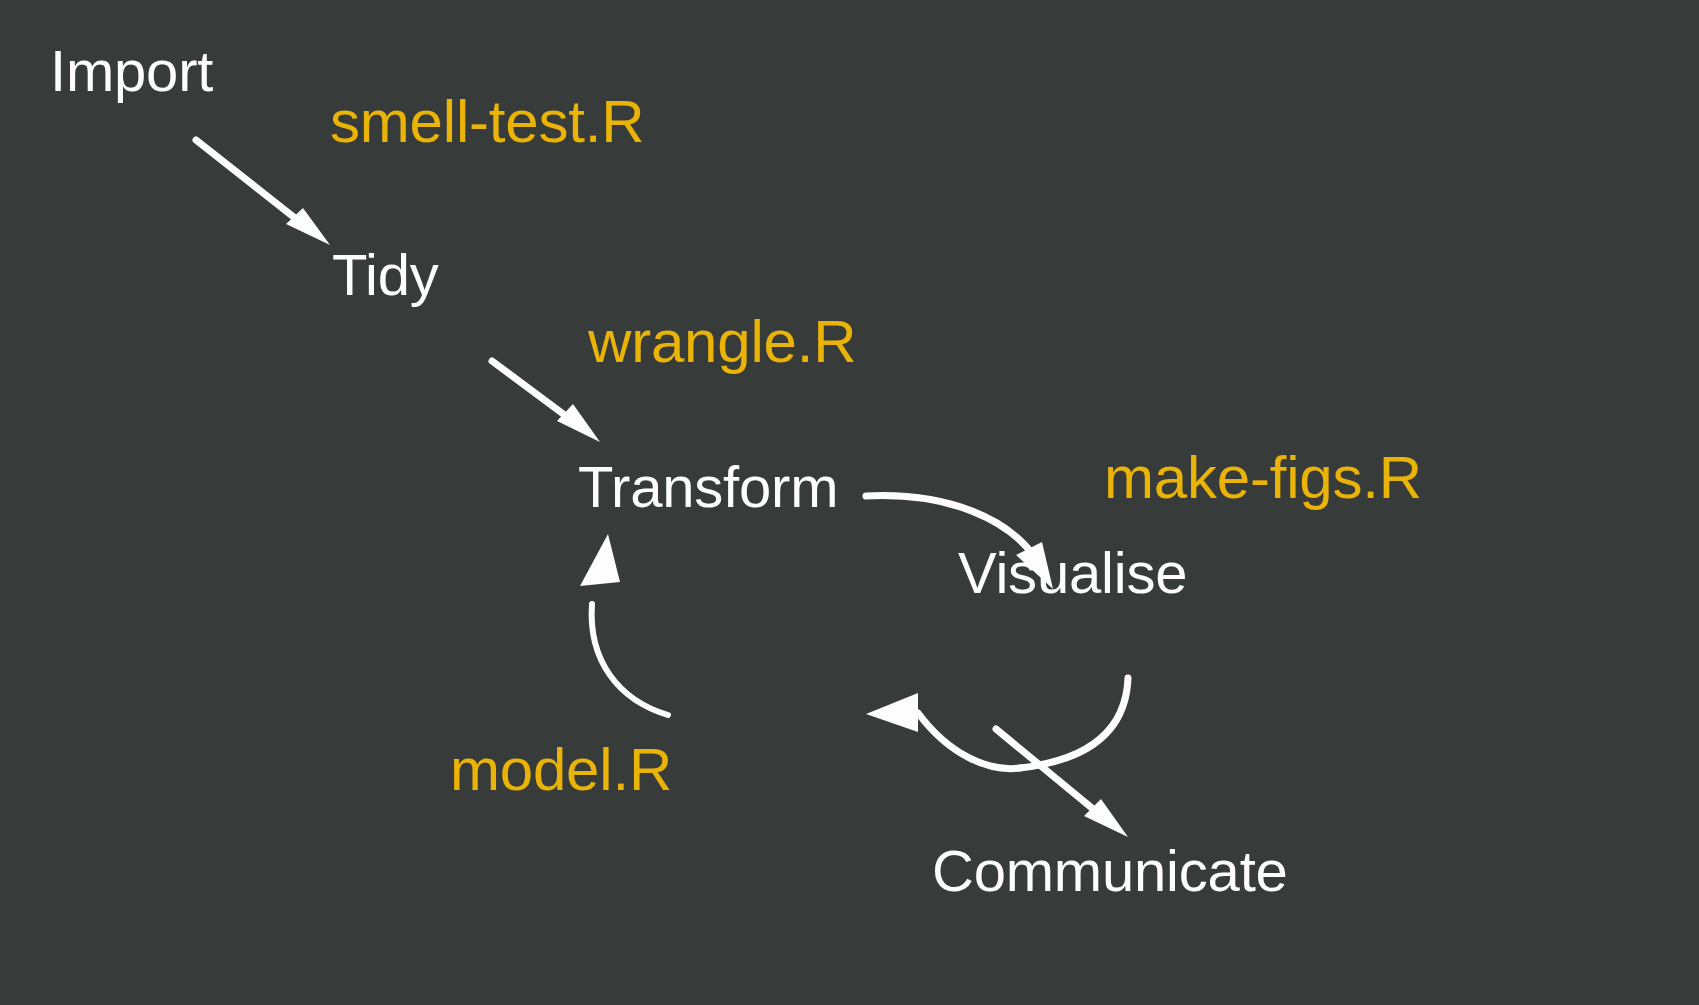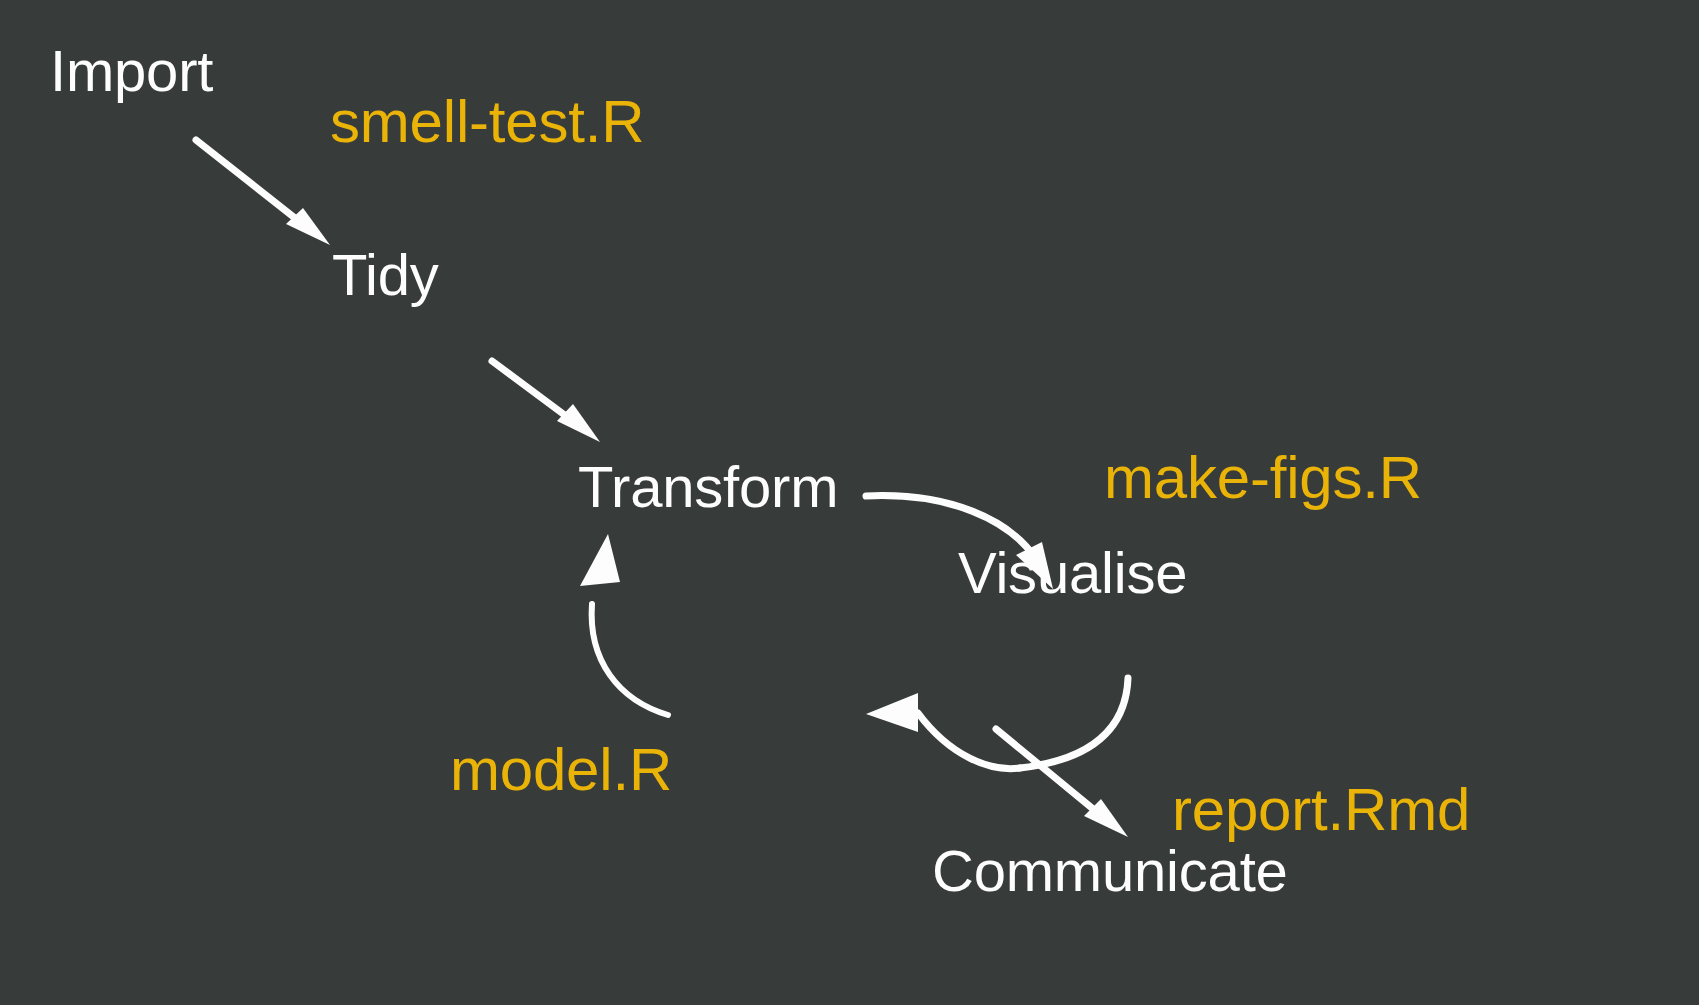--- a/index.html
+++ b/index.html
@@ -107,20 +107,20 @@
 
   <div class="node-label" id="node-transform">Transform</div>
 
   <div class="node-label" id="node-visualise">Visualise</div>
 
 
   <div class="node-label" id="node-communicate">Communicate</div>
 
   <div class="script-label" id="script-smell-test">smell-test.R</div>
 
+  <div class="script-label" id="script-wrangle">wrangle.R</div>
 
   <div class="script-label" id="script-make-figs">make-figs.R</div>
 
   <div class="script-label" id="script-model">model.R</div>
 
-  <div class="script-label" id="script-report">report.Rmd</div>
 
 </div>
 
 </body></html>

